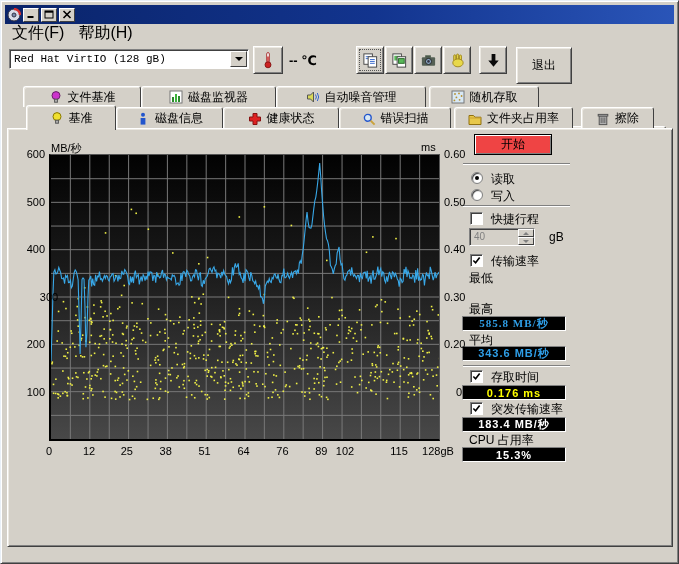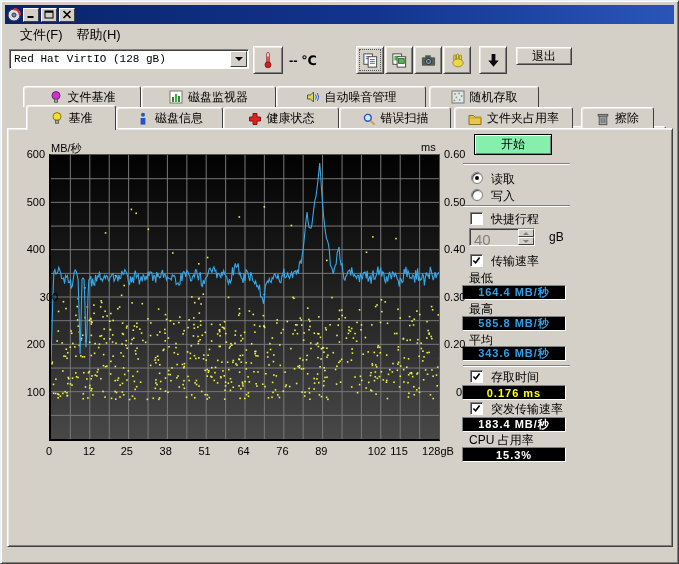--- a/index.html
+++ b/index.html
@@ -12,43 +12,43 @@
   #titlebar{position:absolute;left:4px;top:4px;right:4px;height:19px;
     background:linear-gradient(90deg,#0a246a 0%,#12348e 55%,#2a55b8 100%);
     display:flex;align-items:center;padding:0 2px;}
   #title-text{color:#fff;font-size:11px;font-weight:bold;margin-left:4px;flex:1;
     white-space:nowrap;overflow:hidden;letter-spacing:0.5px;}
   .winbtn{width:16px;height:14px;background:#d4d0c8;margin-left:2px;display:flex;
     align-items:center;justify-content:center;
     border-top:1px solid #fff;border-left:1px solid #fff;
     border-right:1px solid #404040;border-bottom:1px solid #404040;}
   
-  #menubar{position:absolute;left:12px;top:23px;right:4px;height:19px;display:flex;
-    font-size:13px;}
+  #menubar{position:absolute;left:4px;top:23px;right:4px;height:19px;display:flex;
+    align-items:center;font-size:16px;}
   .menu-item{padding:2px 7px;cursor:default;}
   
   .combo{position:absolute;left:8px;top:48px;width:240px;height:20px;background:#fff;
     border-top:1px solid #808080;border-left:1px solid #808080;
     border-bottom:1px solid #fff;border-right:1px solid #fff;
     box-shadow:inset 1px 1px 0 #404040;display:flex;align-items:center;}
   .combo-text{flex:1;font-family:"Liberation Mono","DejaVu Sans Mono",monospace;
     font-size:11px;padding-left:4px;white-space:nowrap;overflow:hidden;}
   .combo-btn{width:17px;height:16px;margin-right:1px;background:#d4d0c8;
     border-top:1px solid #fff;border-left:1px solid #fff;
     border-right:1px solid #404040;border-bottom:1px solid #404040;
     display:flex;align-items:center;justify-content:center;}
   .arrow-down-css{width:0;height:0;border-left:4px solid transparent;
     border-right:4px solid transparent;border-top:4px solid #000;}
   .tbtn{position:absolute;background:#d4d0c8;
     border-top:1px solid #fff;border-left:1px solid #fff;
     border-right:1px solid #404040;border-bottom:1px solid #404040;
     box-shadow:inset 1px 1px 0 #ece9e2, inset -1px -1px 0 #808080;
     display:flex;align-items:center;justify-content:center;}
   #temp-text{position:absolute;left:288px;top:52px;font-size:13px;font-weight:bold;}
-  #exit-btn{left:515px;top:46px;width:56px;height:18px;font-size:12px;}
+  #exit-btn{left:515px;top:46px;width:56px;height:37px;font-size:12px;}
   
   .tab{position:absolute;background:#d4d0c8;display:flex;align-items:center;
     justify-content:center;gap:5px;font-size:12px;
     border-top:1px solid #fff;border-left:1px solid #fff;
     border-right:1px solid #404040;border-bottom:none;
     border-radius:3px 3px 0 0;box-shadow:inset 1px 1px 0 #ece9e2;}
   .tab-row1{top:85px;height:21px;}
   .tab-row2{top:106px;height:22px;}
   .tab-active{top:104px;height:25px;z-index:5;}
   .tab .ticon{width:14px;height:14px;display:inline-flex;}
@@ -60,41 +60,41 @@
   
   #plot{position:absolute;left:48px;top:153px;width:391px;height:287px;
     background:linear-gradient(#020202,#1a1a1a 40%,#484848);
     border:1px solid #555;border-left:2px solid #000;border-bottom:2px solid #000;z-index:2;}
   #plot svg{display:block;width:100%;height:100%;}
   .axlab{position:absolute;font-size:11px;color:#000;z-index:3;}
   .tickl{position:absolute;font-size:11px;color:#000;z-index:3;white-space:nowrap;}
   
   .sep{position:absolute;left:462px;width:107px;height:2px;
     border-top:1px solid #808080;border-bottom:1px solid #fff;z-index:2;}
-  #start-btn{position:absolute;left:473px;top:133px;width:78px;height:21px;background:#86efac;
+  #start-btn{position:absolute;left:473px;top:133px;width:78px;height:21px;background:#ef4444;
     border:1px solid #000;box-shadow:inset 1px 1px 0 #fff, inset -1px -1px 0 #808080;
     font-size:12px;display:flex;align-items:center;justify-content:center;z-index:2;}
   .radio{position:absolute;width:12px;height:12px;border-radius:50%;background:#fff;
     border:1px solid #808080;box-shadow:inset 1px 1px 1px #404040;z-index:2;}
   .radio .dot{position:absolute;left:3px;top:3px;width:4px;height:4px;border-radius:50%;background:#000;}
   .chk{position:absolute;width:13px;height:13px;background:#fff;
     border-top:1px solid #808080;border-left:1px solid #808080;
     border-bottom:1px solid #fff;border-right:1px solid #fff;
     box-shadow:inset 1px 1px 0 #404040;display:flex;align-items:center;justify-content:center;z-index:2;}
   .plabel{position:absolute;font-size:12px;color:#000;z-index:2;white-space:nowrap;}
   .valbox{position:absolute;left:461px;width:104px;height:15px;background:#000;
     border-top:1px solid #808080;border-left:1px solid #808080;
     border-bottom:1px solid #fff;border-right:1px solid #fff;
     font-size:11px;font-weight:bold;display:flex;align-items:center;justify-content:center;
     z-index:2;letter-spacing:1px;}
   #spinner{position:absolute;left:468px;top:227px;width:66px;height:18px;background:#d4d0c8;
     border-top:1px solid #808080;border-left:1px solid #808080;
     border-bottom:1px solid #fff;border-right:1px solid #fff;
     box-shadow:inset 1px 1px 0 #404040;display:flex;z-index:2;}
-  #spinner .sval{flex:1;font-size:15px;color:#808080;padding:2px 0 0 4px;}
+  #spinner .sval{flex:1;font-size:10px;color:#808080;padding:2px 0 0 4px;}
   .spin-btns{width:16px;display:flex;flex-direction:column;}
   .spin-btn{flex:1;background:#d4d0c8;border-top:1px solid #fff;border-left:1px solid #fff;
     border-right:1px solid #404040;border-bottom:1px solid #404040;
     display:flex;align-items:center;justify-content:center;}
   .tri-up{width:0;height:0;border-left:3px solid transparent;border-right:3px solid transparent;
     border-bottom:3px solid #808080;}
   .tri-dn{width:0;height:0;border-left:3px solid transparent;border-right:3px solid transparent;
     border-top:3px solid #808080;}
 </style>
 </head>
@@ -1042,21 +1042,21 @@
       <div class="tickl" style="left: 443px; top: 337px;">0.20</div>
       <div class="tickl" style="left: 443px; top: 384.5px; margin-left: 12px;">0.10</div>
       <div class="tickl" style="left: 48px; top: 444px; transform: translateX(-50%);">0</div>
       <div class="tickl" style="left: 88px; top: 444px; transform: translateX(-50%);">12</div>
       <div class="tickl" style="left: 125.8px; top: 444px; transform: translateX(-50%);">25</div>
       <div class="tickl" style="left: 164.7px; top: 444px; transform: translateX(-50%);">38</div>
       <div class="tickl" style="left: 203.6px; top: 444px; transform: translateX(-50%);">51</div>
       <div class="tickl" style="left: 242.5px; top: 444px; transform: translateX(-50%);">64</div>
       <div class="tickl" style="left: 281.4px; top: 444px; transform: translateX(-50%);">76</div>
       <div class="tickl" style="left: 320.3px; top: 444px; transform: translateX(-50%);">89</div>
-      <div class="tickl" style="left: 376px; top: 444px; transform: translateX(-50%);">102</div>
+      <div class="tickl" style="left: 344px; top: 444px; transform: translateX(-50%);">102</div>
       <div class="tickl" style="left: 398.1px; top: 444px; transform: translateX(-50%);">115</div>
       <div class="tickl" style="left: 437px; top: 444px; transform: translateX(-50%);">128gB</div>
     </div>
 
   <div id="start-btn">
       <span>开始</span>
     </div>
 
   <div class="sep" style="top:162px;"></div>
 
@@ -1086,23 +1086,22 @@
   <span class="plabel" style="left:548px;top:229px;">gB</span>
 
   <span class="chk" style="left:469px;top:253px;">
     <svg viewBox="0 0 10 10" width="9" height="9">
         <polyline points="1.5,5 4,7.5 8.5,1.8" fill="none" stroke="#000" stroke-width="1.8"></polyline>
       </svg>
   </span>
   <span class="plabel" style="left:490px;top:252px;">传输速率</span>
 
   <span class="plabel" style="left:468px;top:269px;">最低</span>
-  <div class="valbox" style="top: 284px; color: rgb(47, 159, 232);">164.4 MB/秒</div>
   <span class="plabel" style="left:468px;top:300px;">最高</span>
-  <div class="valbox" style="top: 315px; color: rgb(47, 159, 232);">585.8 MB/秒</div>
+  <div class="valbox" style="top: 315px; color: rgb(47, 159, 232); font-family: Liberation Serif, serif;">585.8 MB/秒</div>
   <span class="plabel" style="left:468px;top:331px;">平均</span>
   <div class="valbox" style="top: 345px; color: rgb(47, 159, 232);">343.6 MB/秒</div>
 
   <div class="sep" style="top:364px;"></div>
 
   <span class="chk" style="left:469px;top:369px;">
     <svg viewBox="0 0 10 10" width="9" height="9">
         <polyline points="1.5,5 4,7.5 8.5,1.8" fill="none" stroke="#000" stroke-width="1.8"></polyline>
       </svg>
   </span>

